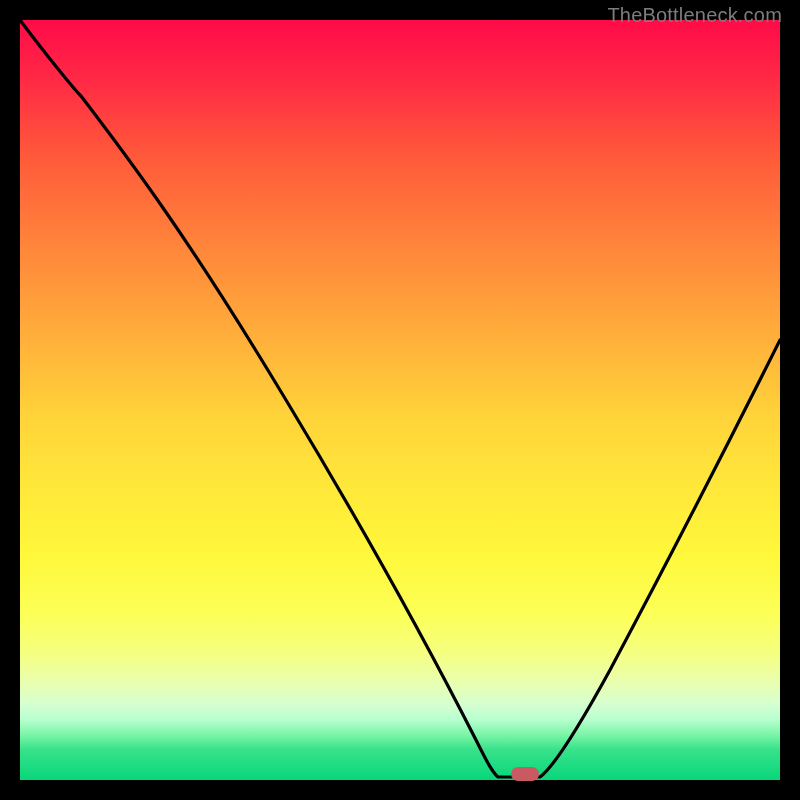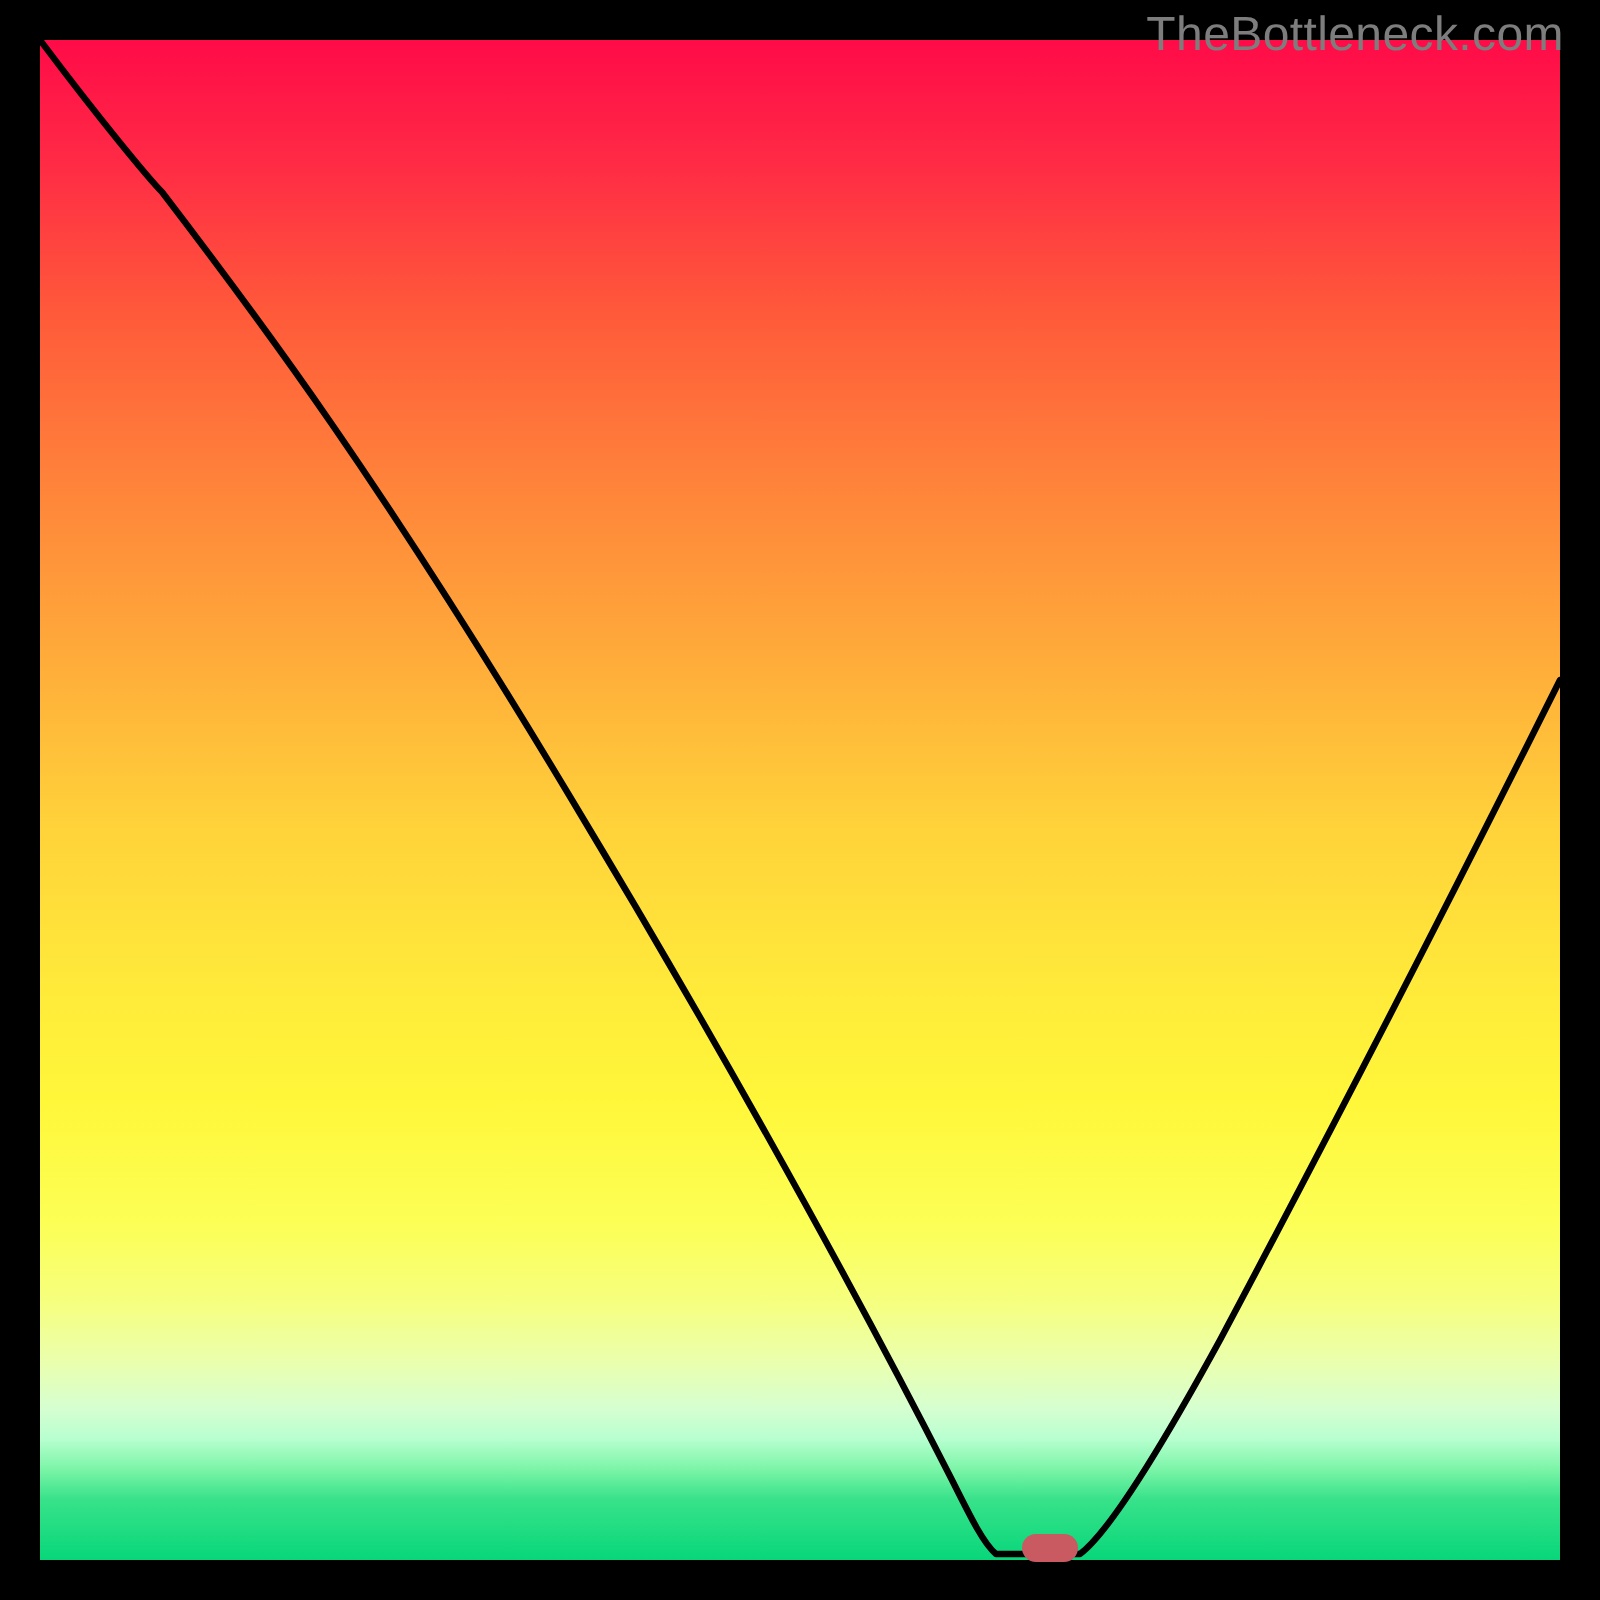--- a/index.html
+++ b/index.html
@@ -58,21 +58,21 @@
     height: 14px;
     border-radius: 7px;
     background: #c95a62;
     transform: translate(-50%, -50%);
   }
   .watermark {
     position: absolute;
     top: 4px;
     right: 18px;
     color: #7d7d7d;
-    font-size: 24px;
+    font-size: 20px;
     font-weight: 500;
     letter-spacing: 0.2px;
   }
 </style>
 </head>
 <body>
 
 <div class="chart-container">
 
   <div class="plot-area">

